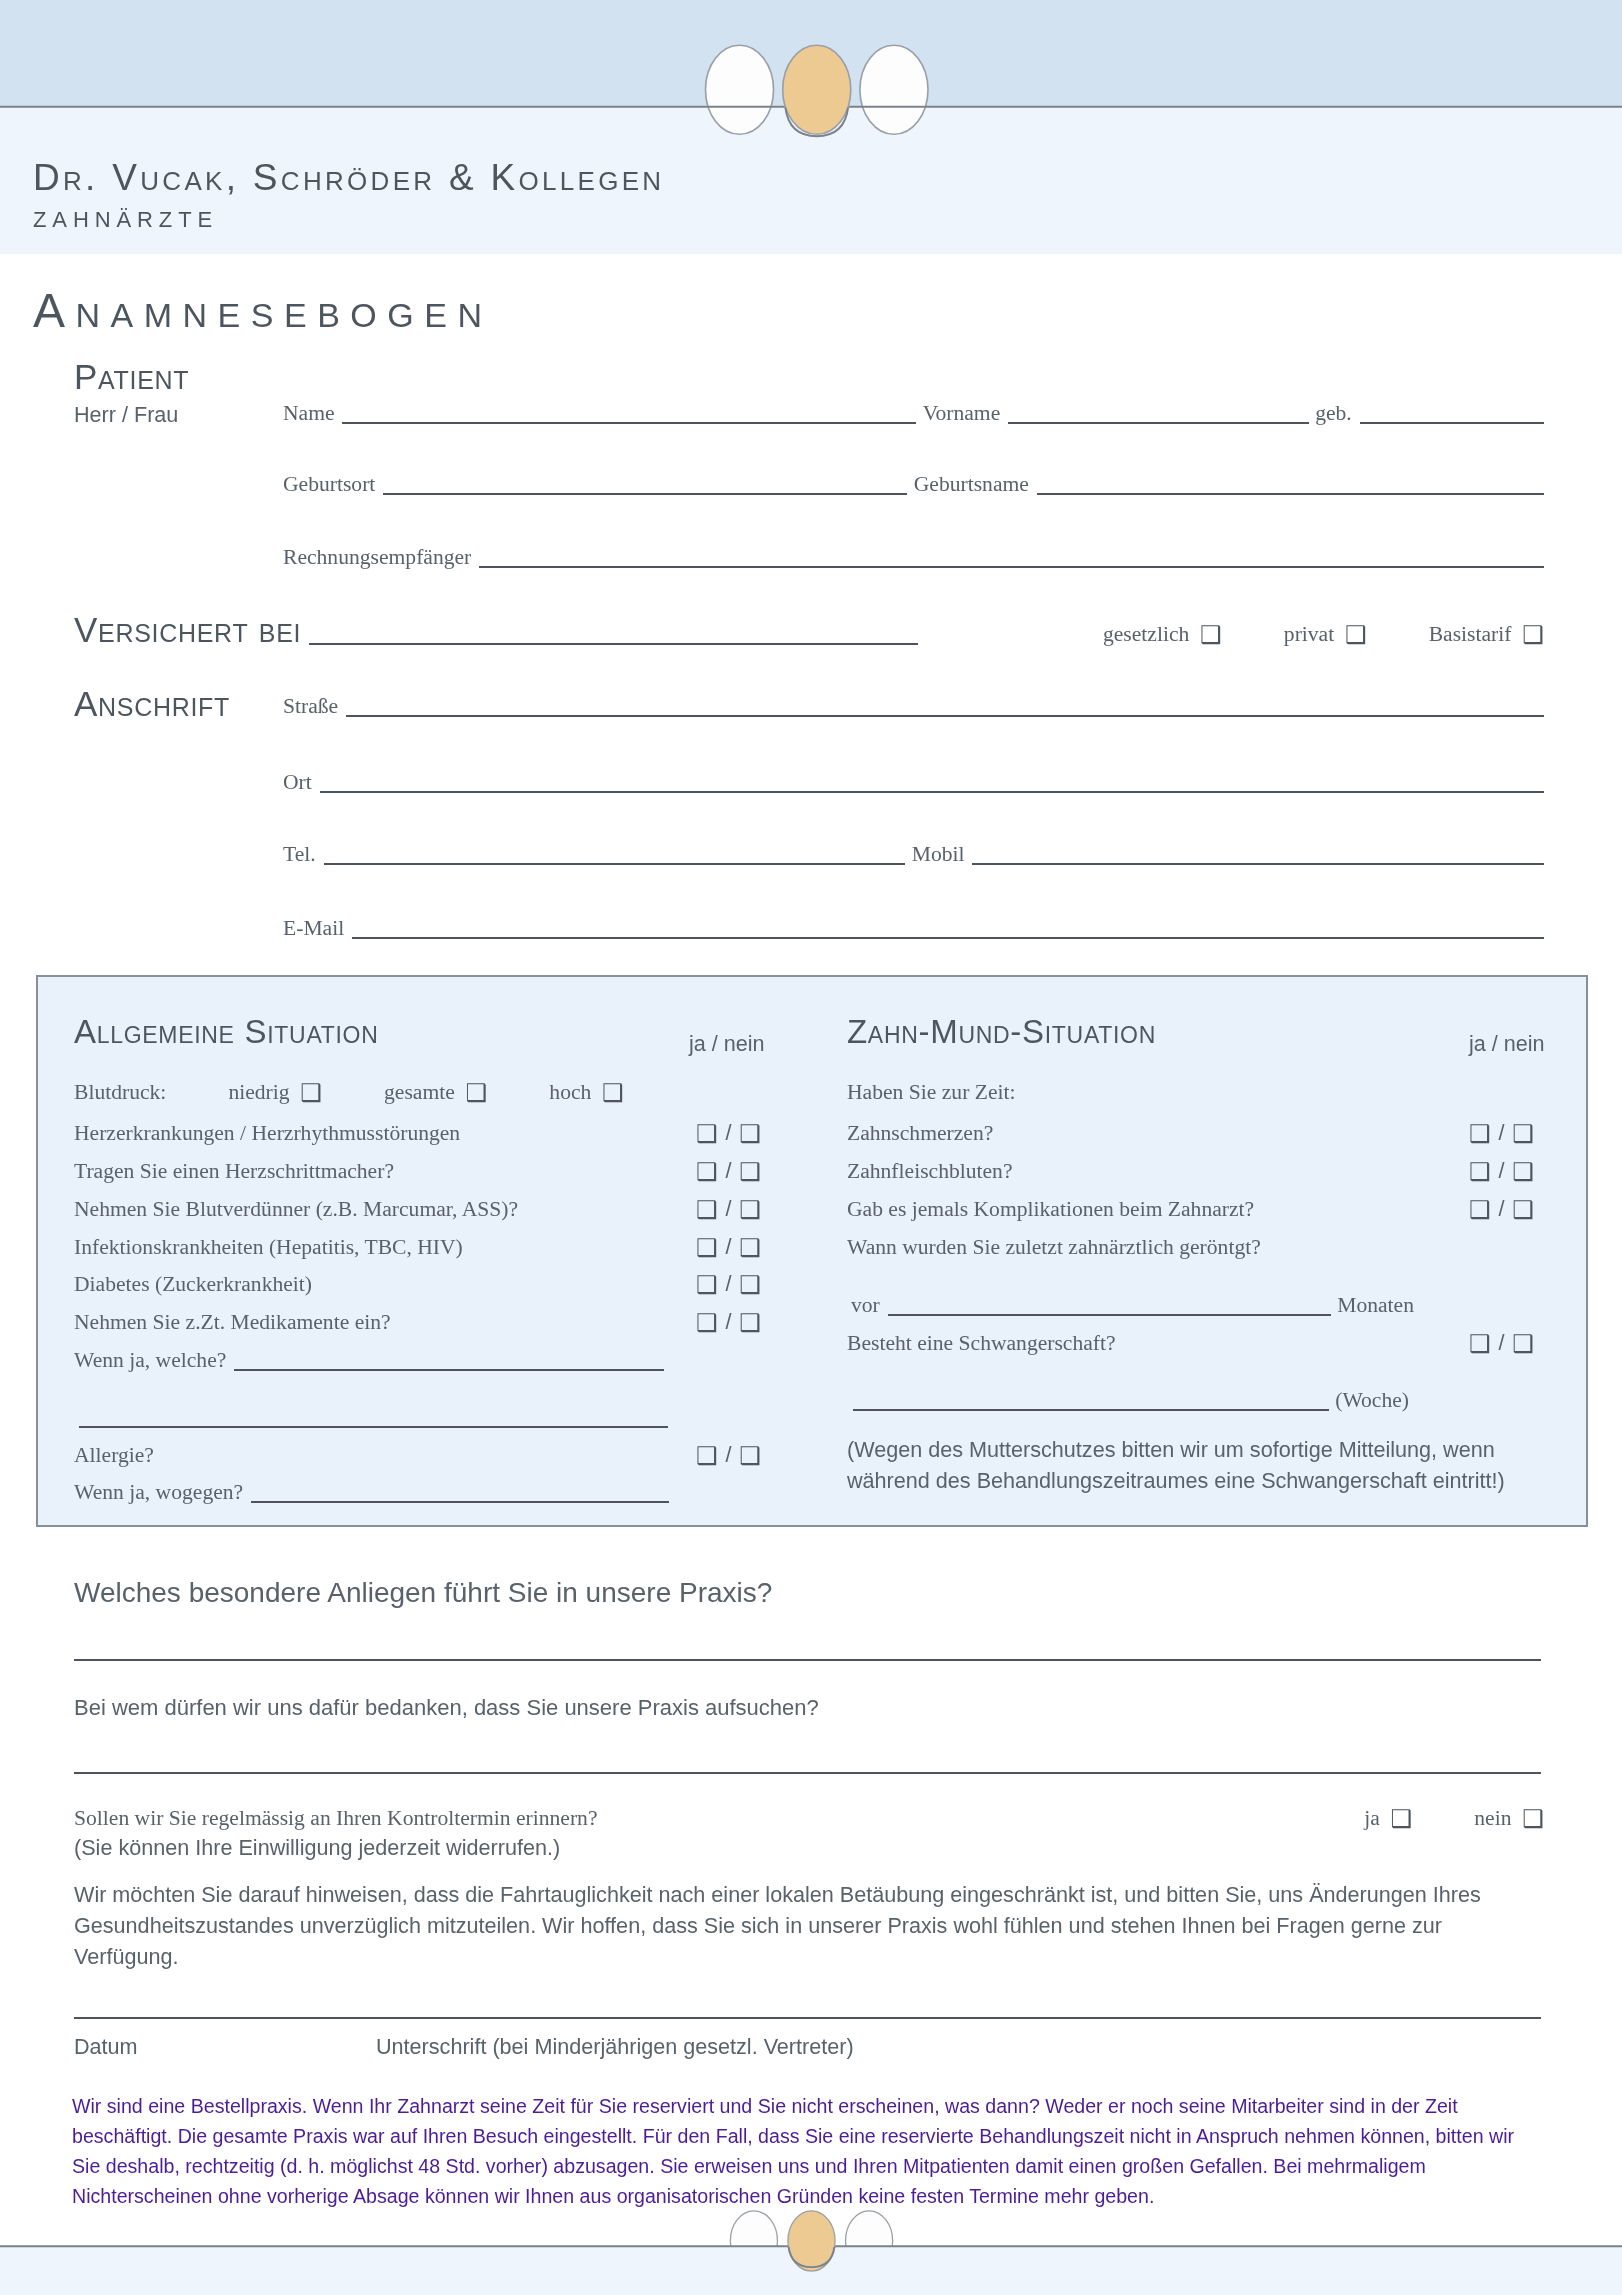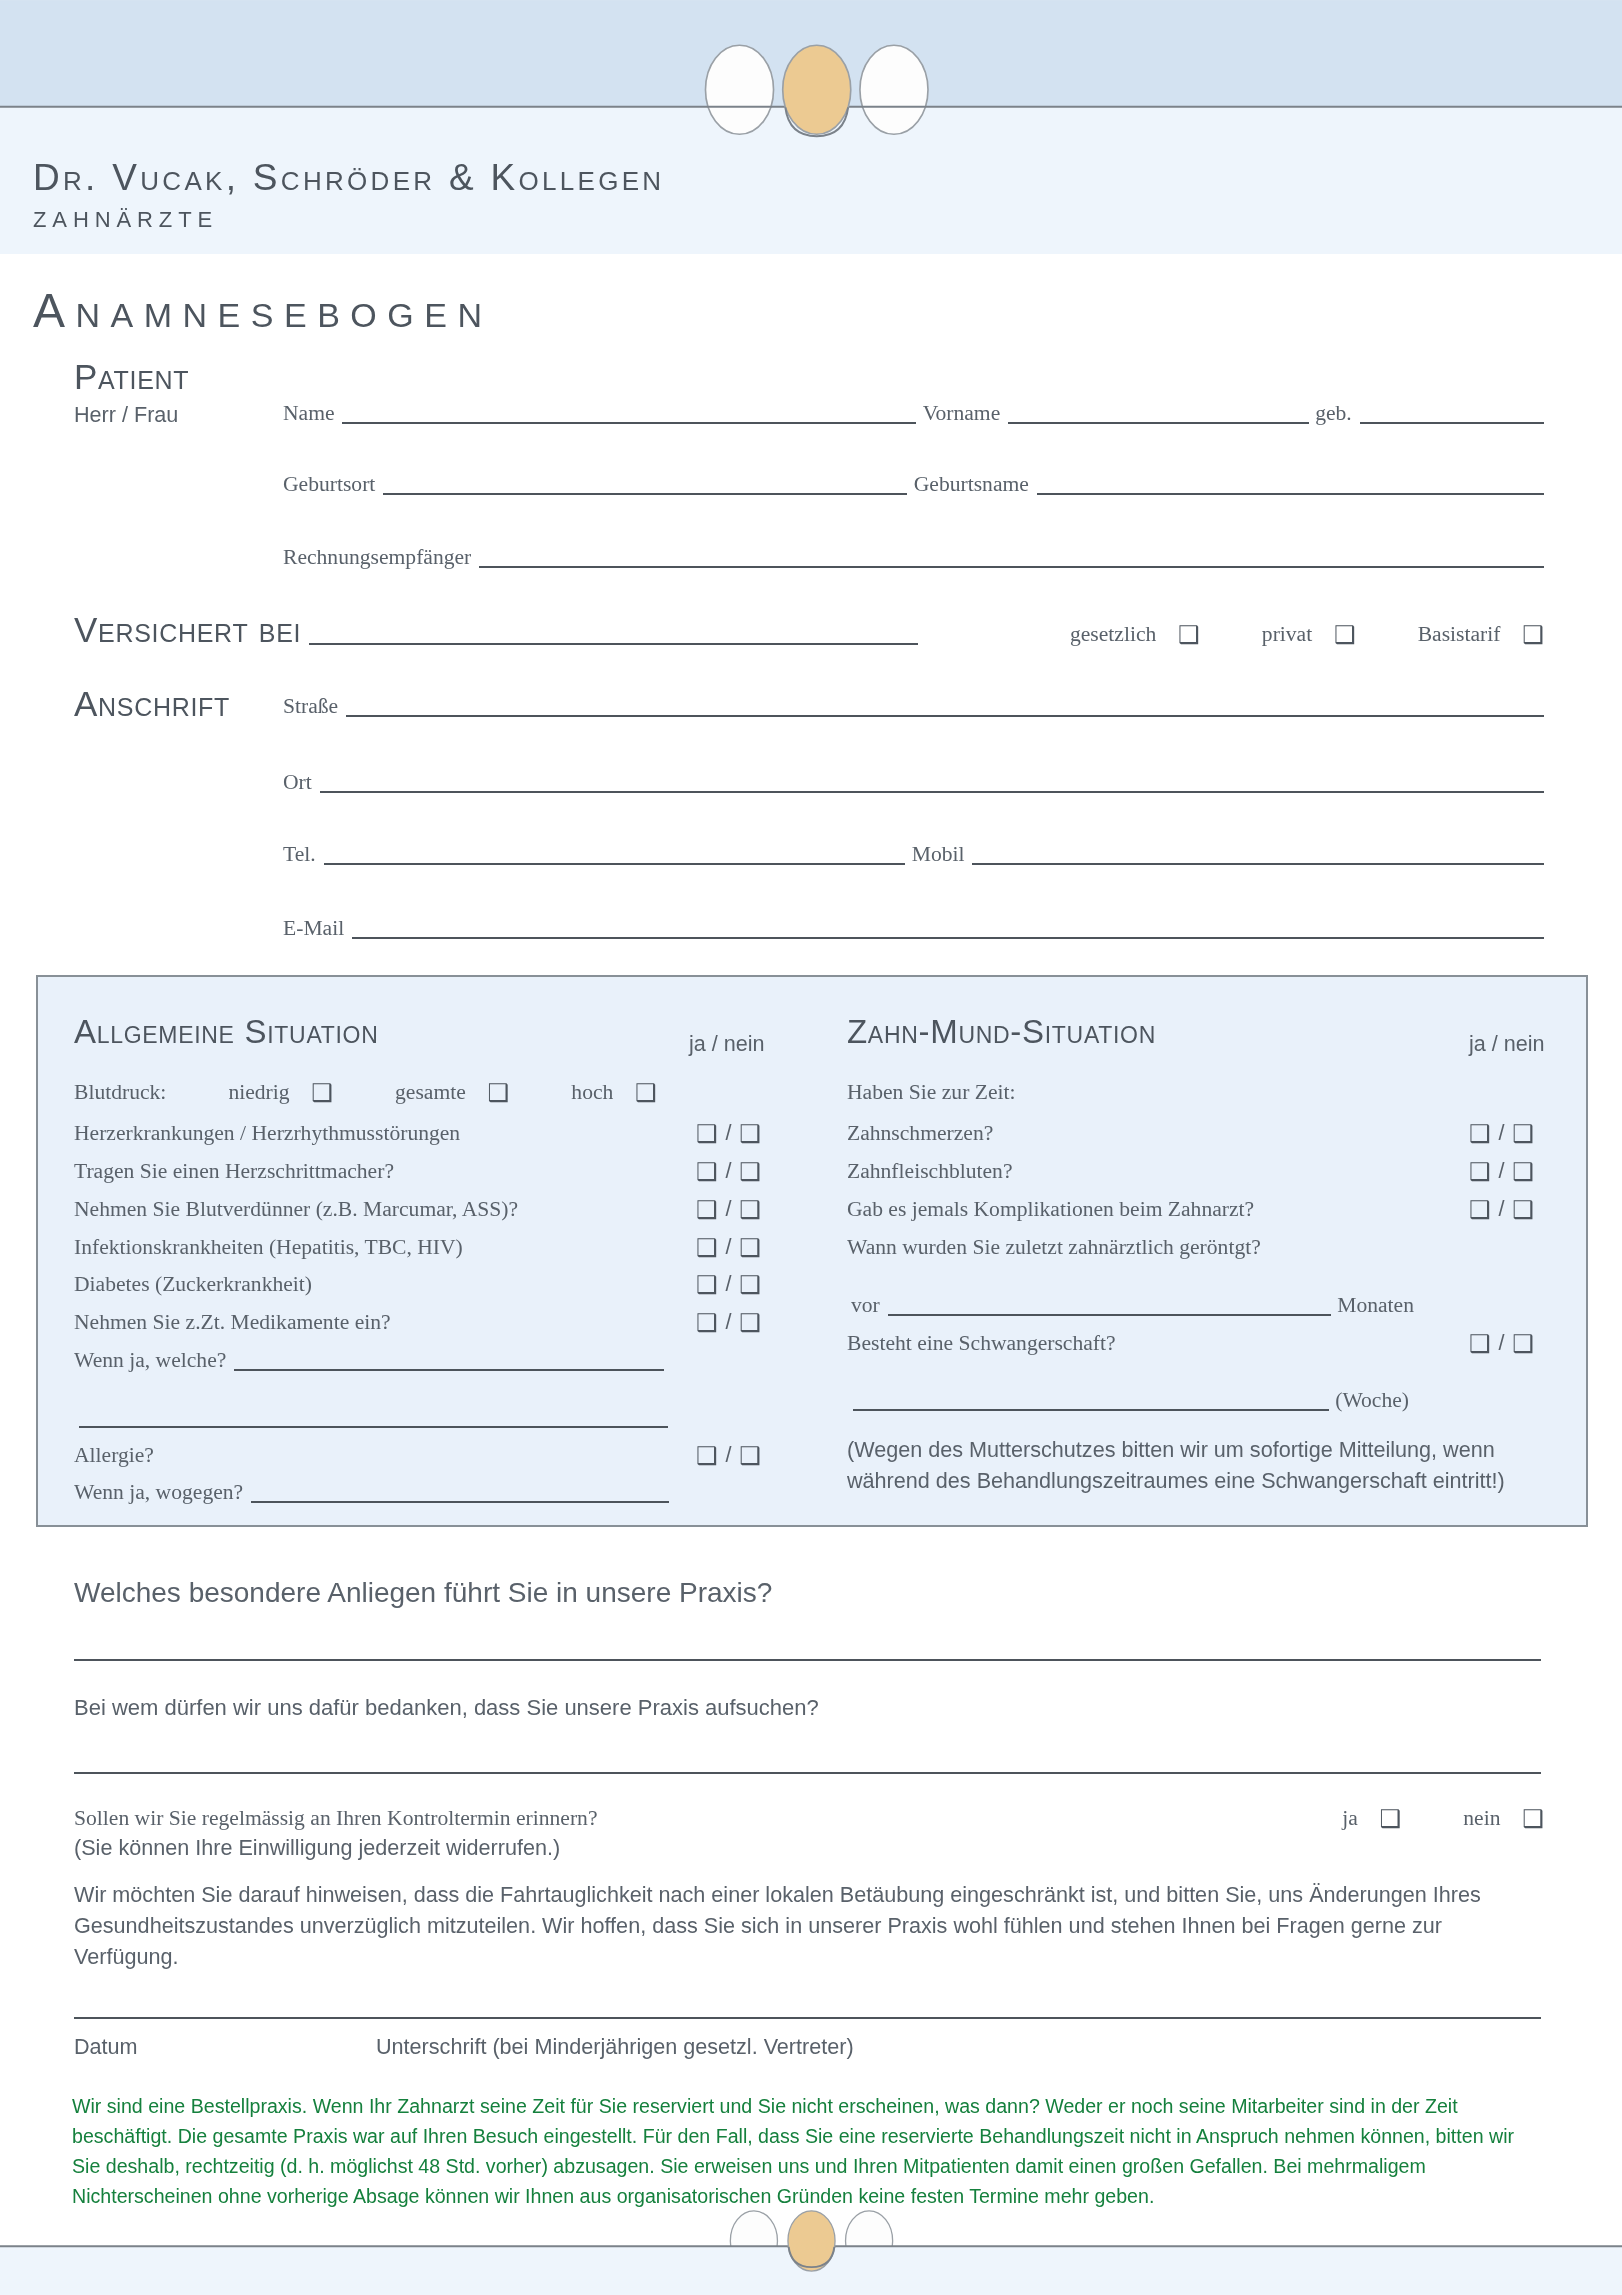--- a/index.html
+++ b/index.html
@@ -43,30 +43,30 @@
     flex-grow:1;height:0;min-width:19.6px;
     border-bottom:2px solid var(--line);
     margin:0 6.5px 2px 7.9px;
   }
   .fill.last{margin-right:0;}
   .cb{
     font-family:"DejaVu Sans", sans-serif;
     font-size:24px;line-height:1;color:var(--head);
   }
   .cbpair{display:inline-flex;align-items:flex-end;gap:7.9px;margin-left:auto;}
-  .vopt{display:inline-flex;align-items:flex-end;gap:22px;margin-left:62px;}
+  .vopt{display:inline-flex;align-items:flex-end;gap:11px;margin-left:62px;}
   .janein{position:absolute;font-size:21.6px;color:var(--ink);white-space:nowrap;}
 
   .sitbox{
     position:absolute;left:36px;top:975px;width:1552px;height:552px;
     background:var(--box-blue);border:2px solid #889097;
   }
   .para{position:absolute;font-size:21.6px;line-height:31px;color:var(--ink);}
   .hline{position:absolute;height:0;border-bottom:2px solid var(--line);}
-  .fine{position:absolute;font-size:19.6px;line-height:30px;color:#15803d;}
+  .fine{position:absolute;font-size:19.6px;line-height:30px;color:#4c1d95;}
 </style>
 </head>
 <body>
 
 <div class="page">
 
   <svg class="abs" style="left:0;top:0;" width="1623" height="275" viewBox="0 0 2480 420">
     <rect x="0" y="0" width="2480" height="163" fill="#d3e2f1"></rect>
     <rect x="0" y="163" width="2480" height="225" fill="#eef5fc"></rect>
     <ellipse cx="1130" cy="137" rx="52" ry="68" fill="#fdfdfd" stroke="#9aa0a6" stroke-width="2.5"></ellipse>

